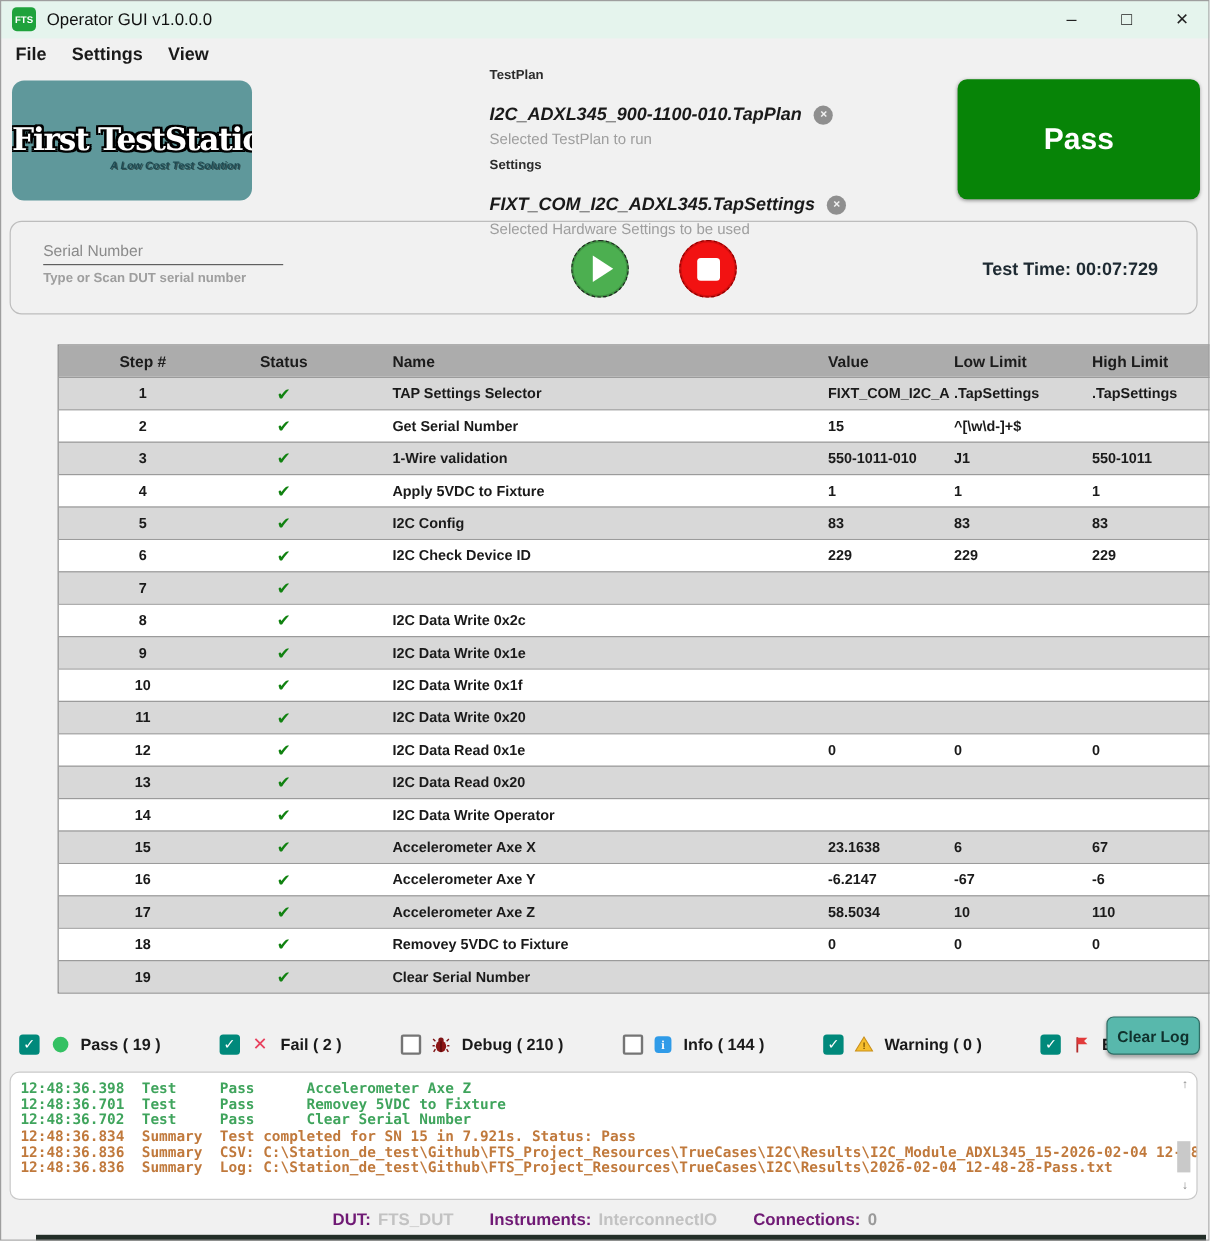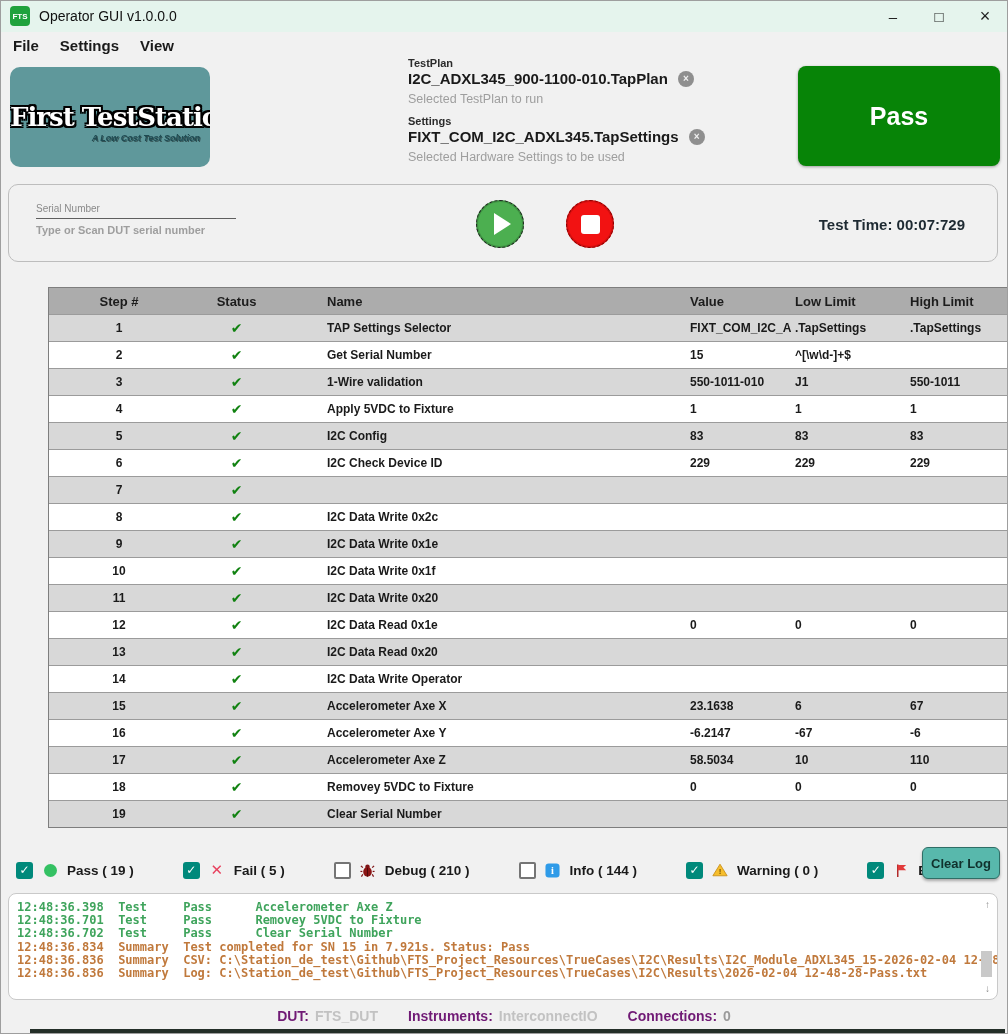--- a/index.html
+++ b/index.html
@@ -23,33 +23,33 @@
   .menu-item { font-size:15px; font-weight:700; color:#1A1A1A; }
 
   
   .logo { position:absolute; left:10px; top:67px; width:200px; height:100px; background:#5F989B; border-radius:10px; overflow:hidden; }
   .logo-title { margin-top:35px; text-align:center; font-family:"DejaVu Serif","Liberation Serif",serif; font-weight:bold; font-size:26px; letter-spacing:-1px; color:#fff; white-space:nowrap;
     text-shadow:-2px -2px 0 #000, 2px -2px 0 #000, -2px 2px 0 #000, 2px 2px 0 #000, 0 2px 0 #000, 2px 0 0 #000, -2px 0 0 #000, 0 -2px 0 #000; }
   .logo-subtitle { text-align:right; padding-right:10px; margin-top:1px; font-size:9px; font-weight:bold; font-style:italic; color:#1E4A52; text-shadow:1px 1px 0 rgba(0,0,0,.45); }
 
   .plan-block { position:absolute; left:408px; top:57px; width:390px; }
   .field-label { font-size:11px; font-weight:700; color:#2B2B2B; }
-  .field-value-row { display:flex; align-items:center; gap:10px; margin-top:1px; }
+  .field-value-row { display:flex; align-items:center; gap:10px; margin-top:18px;font-style:italic; }
   .field-value { font-size:15px; font-weight:700; color:#1A1A1A; }
   .chip-x { width:16px; height:16px; background:#8F8F8F; color:#F1F1F1; border-radius:50%; font-size:10px; font-weight:bold; display:flex; align-items:center; justify-content:center; line-height:1; }
   .field-helper { font-size:12.5px; color:#9E9E9E; margin-top:5px; }
   .settings-group { margin-top:9px; }
 
   .status-button { position:absolute; left:798px; top:66px; width:202px; height:100px; background:#078407; border-radius:8px; display:flex; align-items:center; justify-content:center; box-shadow:0 1px 3px rgba(0,0,0,.35); }
   .status-button span { color:#fff; font-size:25px; font-weight:700; }
 
   
   .run-panel { position:absolute; left:8px; top:184px; width:990px; height:78px; border:1px solid #BDBDBD; border-radius:10px; }
   .serial-wrap { position:absolute; left:27px; top:13px; width:210px; }
-  .serial-input { width:200px; border:none; border-bottom:1px solid #5F5F5F; background:transparent; font-size:10px; color:#444; outline:none; padding:3px 0 4px 0; font-family:inherit; }
+  .serial-input { width:200px; border:none; border-bottom:1px solid #5F5F5F; background:transparent; font-size:13px; color:#444; outline:none; padding:3px 0 4px 0; font-family:inherit; }
   .serial-input::placeholder { color:#8A8A8A; opacity:1; }
   .serial-helper { margin-top:5px; font-size:11px; font-weight:700; color:#9E9E9E; }
   .play-button { position:absolute; left:467px; top:15px; width:48px; height:48px; border-radius:50%; background:#4CAF50; border:2px solid #3E9142; outline:1px dashed #222; outline-offset:-1px; display:flex; align-items:center; justify-content:center; }
   .play-tri { width:0; height:0; border-left:17px solid #fff; border-top:11px solid transparent; border-bottom:11px solid transparent; margin-left:5px; }
   .stop-button { position:absolute; left:557px; top:15px; width:48px; height:48px; border-radius:50%; background:#F21212; border:2px solid #D40F0F; outline:1px dashed #8A0000; outline-offset:-1px; display:flex; align-items:center; justify-content:center; }
   .stop-sq { width:19px; height:19px; background:#fff; border-radius:3px; }
   .test-time { position:absolute; right:32px; top:0; height:78px; display:flex; align-items:center; font-size:15px; font-weight:700; color:#1E2A32; }
 
   
   .results-table { position:absolute; left:8px; top:287px; width:990px; height:541px; border:1px solid #7E7E7E; background:#fff;margin-left:40px; }
@@ -332,21 +332,21 @@
     <div class="filter-item">
       <div class="cb checked">✓</div>
       <div class="fic">
         <div class="ic-dot"></div>
       </div>
       <div class="filter-label">Pass ( 19 )</div>
     </div>
     <div class="filter-item">
       <div class="cb checked">✓</div>
       <div class="fic ic-x">✕</div>
-      <div class="filter-label">Fail ( 5 )</div>
+      <div class="filter-label">Fail ( 2 )</div>
     </div>
     <div class="filter-item">
       <div class="cb unchecked"></div>
       <div class="fic">
         <svg width="15" height="15" viewBox="0 0 16 16">
           <g stroke="#7E1416" stroke-width="1.3">
             <line x1="3" y1="5" x2="1" y2="3"></line>
             <line x1="13" y1="5" x2="15" y2="3"></line>
             <line x1="2.5" y1="9" x2="0.5" y2="9"></line>
             <line x1="13.5" y1="9" x2="15.5" y2="9"></line>

